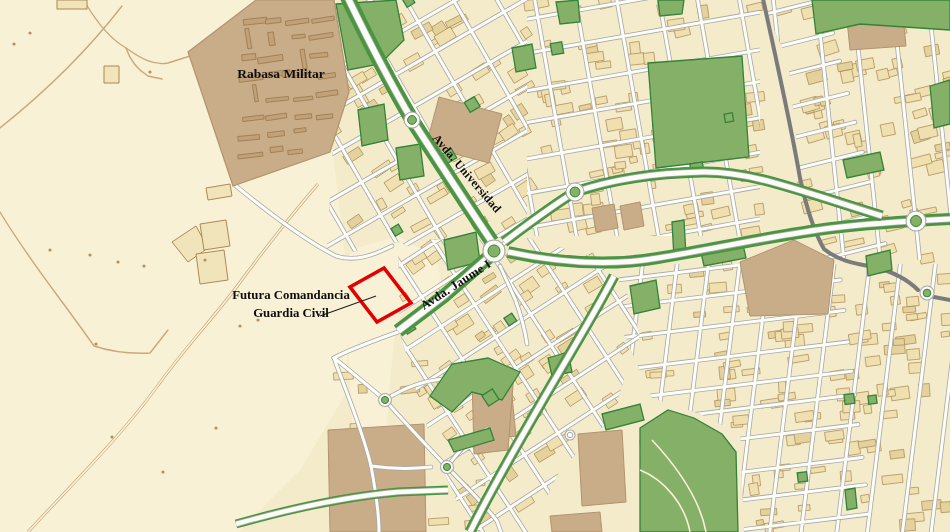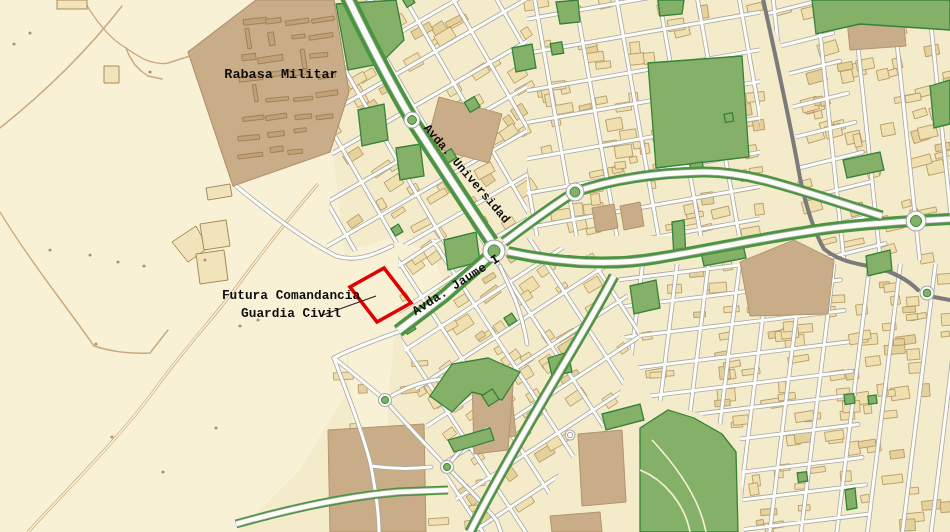--- a/index.html
+++ b/index.html
@@ -1,17 +1,17 @@
 <!DOCTYPE html>
 <html style="--pal-open_land: #f8f1d6; --pal-urban_base: #f4ebcb; --pal-dirt_road: #c9a87c; --pal-dirt_detail: #b3905e; --pal-farm_fill: #f2e4ba; --pal-building_fill: #f0e0b0; --pal-building_alt: #e4d19c; --pal-building_stroke: #aa8a55; --pal-military_fill: #c9ac88; --pal-military_stroke: #b2946d; --pal-military_building: #c2a178; --pal-military_building_stroke: #997a50; --pal-park_fill: #84b067; --pal-park_stroke: #35823a; --pal-avenue_green: #4a9540; --pal-road_fill: #fdfdf8; --pal-road_casing: #a8a8a8; --pal-railway: #7b7b7b; --pal-highlight: #e20000; --pal-leader: #222222; --pal-label_color: #0d0d0d;"><head>
 <meta charset="utf-8">
 <style>
   html,body{margin:0;padding:0;background:#ffffff;}
   .map-frame{position:relative;width:950px;height:532px;overflow:hidden;
-    font-family:Liberation Mono, monospace;}
+    font-family:Liberation Serif, serif;}
   svg{display:block;position:absolute;top:0;left:0;}
 
   .open-land{fill:var(--pal-open_land);}
   .urban-base{fill:var(--pal-urban_base);}
   .open-patch{fill:var(--pal-open_land);}
   .dirt{stroke:var(--pal-dirt_road);fill:none;stroke-width:1.4;stroke-linecap:round;}
   .dirt-casing{stroke:var(--pal-dirt_road);fill:none;stroke-width:3;}
   .dirt-inner{stroke:var(--pal-open_land);fill:none;stroke-width:1.6;}
   .speck{fill:var(--pal-dirt_detail);stroke:none;}
   .farm{fill:var(--pal-farm_fill);stroke:var(--pal-building_stroke);stroke-width:1;}

